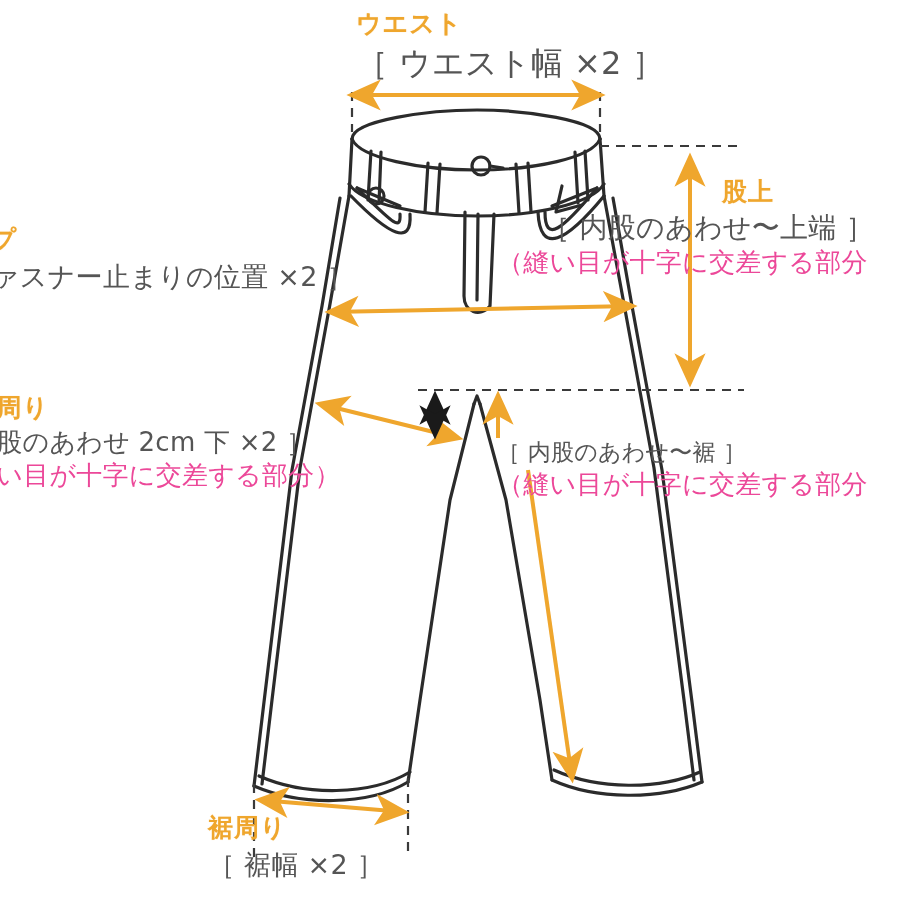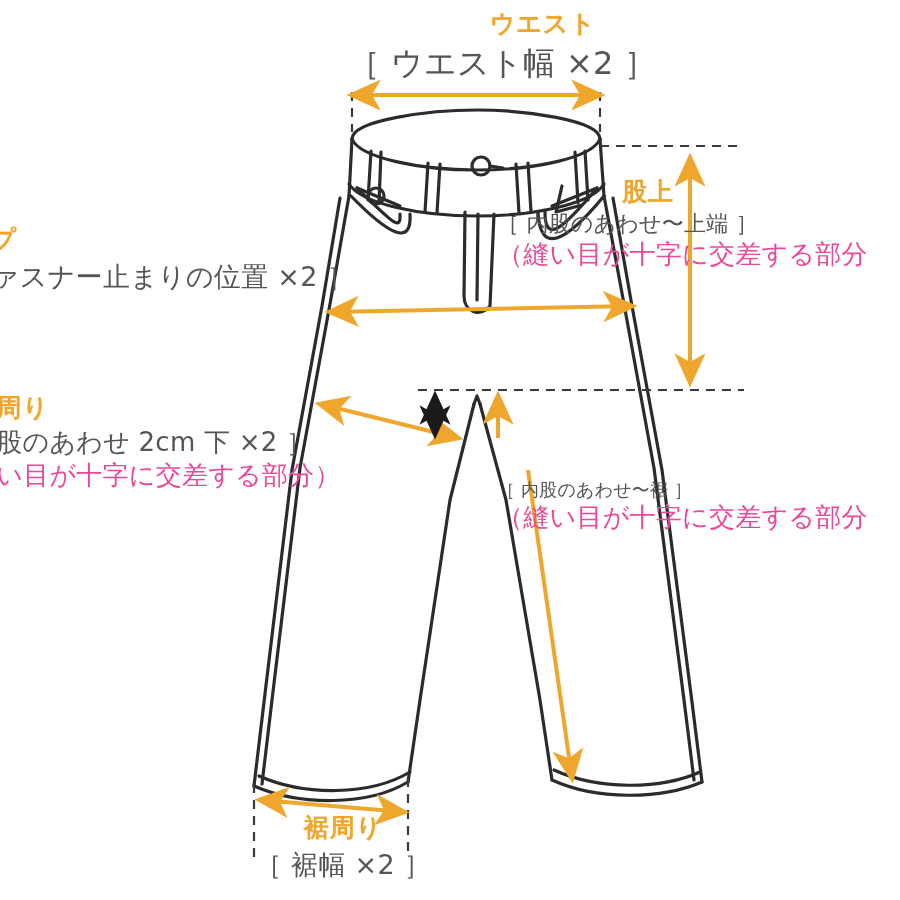--- a/index.html
+++ b/index.html
@@ -43,58 +43,57 @@
     letter-spacing: 0.01em;
   }
   .lbl .sub2 {
     display: block;
     color: #ec4899;
     letter-spacing: 0.01em;
   }
 
   
   #label-waist {
-    left: 348px; top: 8px;
-    text-align: right;
+    left: 356px; top: 8px;
+    text-align: left;
     width: 248px;
   }
   #label-waist .head { font-size: 25px; margin-bottom: 2px; }
   #label-waist .sub  { font-size: 32px; }
 
   #label-hip {
     left: -36px; top: 224px;
   }
   #label-hip .head { font-size: 25px; margin-bottom: 2px; }
   #label-hip .sub  { font-size: 27px; }
 
   #label-rise {
     left: 497px; top: 176px;
   }
-  #label-rise .head { font-size: 25px; margin-bottom: 1px; margin-left: 125px; }
-  #label-rise .sub  { font-size: 22px; }
+  #label-rise .head { font-size: 25px; margin-bottom: 1px; margin-left: 125px; text-align: center; }
+  #label-rise .sub  { font-size: 28px; margin-left: 45px; }
   #label-rise .sub2 { font-size: 26px; }
 
   #label-thigh {
     left: -30px; top: 392px;
   }
   #label-thigh .head { font-size: 25px; margin-bottom: 1px; }
   #label-thigh .sub  { font-size: 26px; }
   #label-thigh .sub2 { font-size: 26px; }
 
   #label-inseam {
     left: 497px; top: 438px;
   }
   #label-inseam .head { font-size: 25px; margin-bottom: 1px; }
-  #label-inseam .sub  { font-size: 18px; margin-top: 40px; }
+  #label-inseam .sub  { font-size: 23px; }
   #label-inseam .sub2 { font-size: 26px; }
 
   #label-hem {
     left: 208px; top: 812px;
     width: 270px;
-    text-align: center;
   }
   #label-hem .head { font-size: 25px; margin-bottom: 2px; }
   #label-hem .sub  { font-size: 27px; }
 </style>
 </head>
 <body>
 
 <div id="stage">
 
   <svg id="diagram-svg" viewBox="0 0 900 900">

